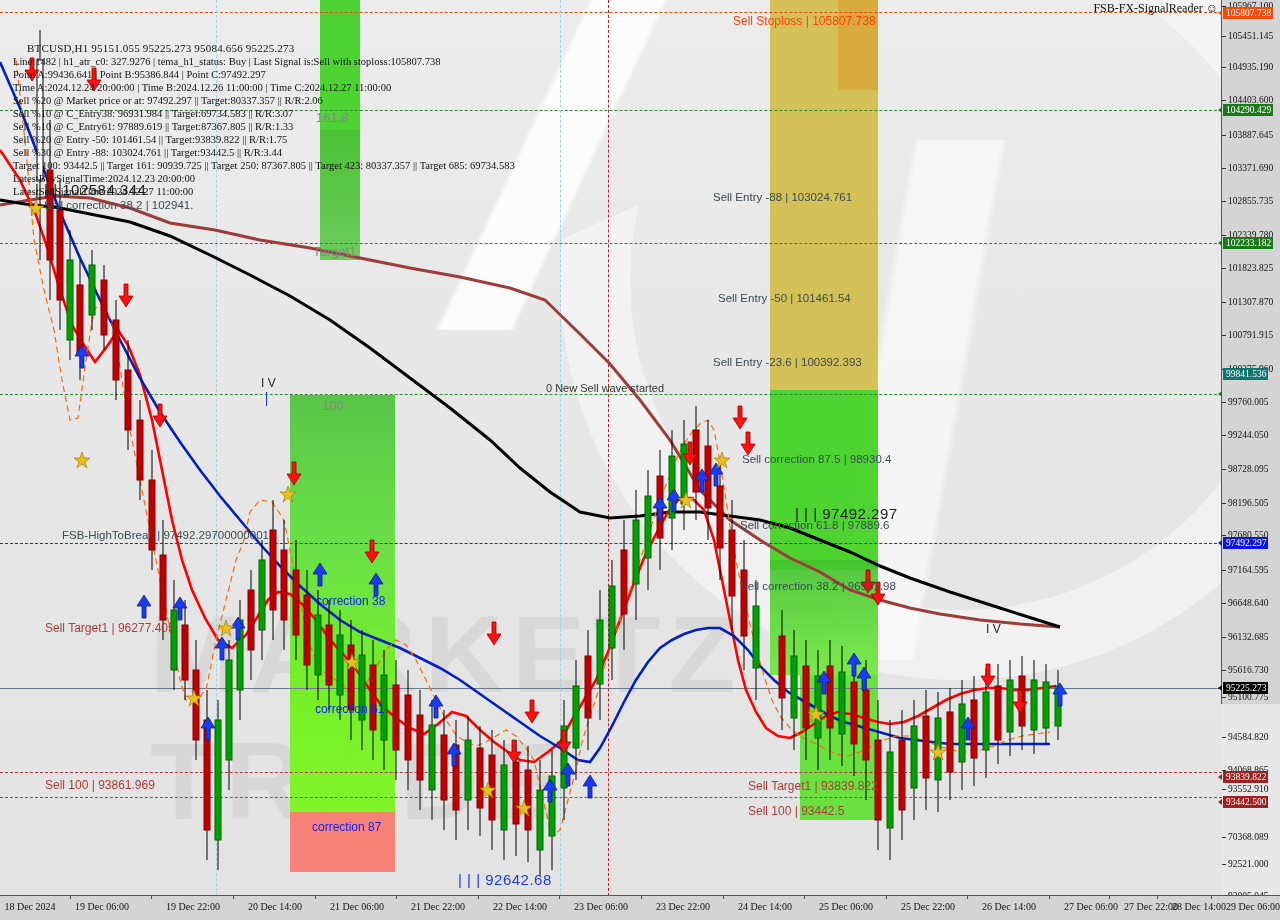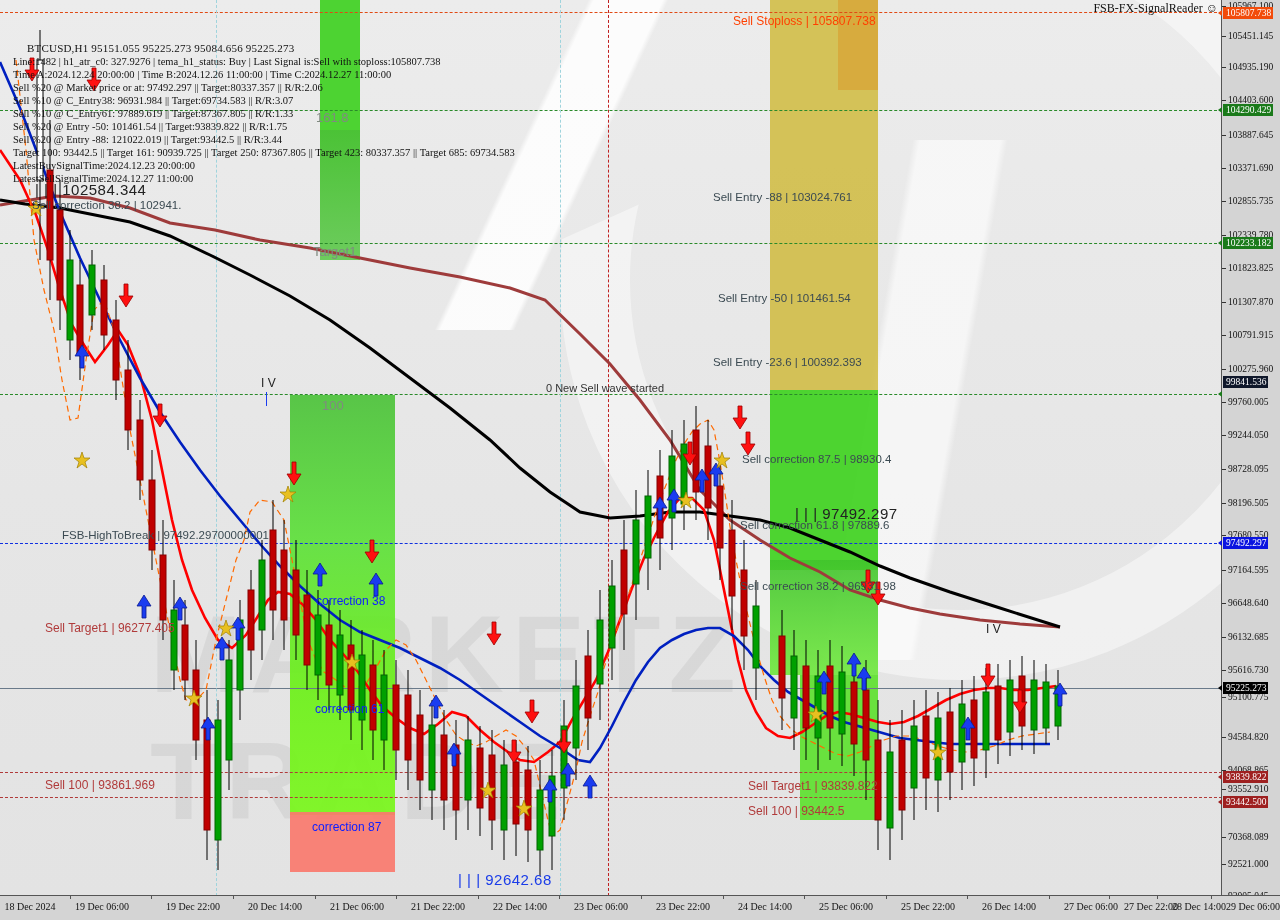--- a/index.html
+++ b/index.html
@@ -17,21 +17,21 @@
   .wm2{left:620px;top:140px;width:640px;height:520px;
       background:linear-gradient(100deg,rgba(255,255,255,0) 40%,rgba(255,255,255,.6) 41%,rgba(255,255,255,.6) 52%,rgba(255,255,255,0) 53%);}
   .wmtext{position:absolute;left:150px;top:590px;width:1000px;
       font-family:"Liberation Sans",sans-serif;font-weight:bold;font-size:110px;
       letter-spacing:8px;color:rgba(0,0,0,.055);user-select:none;}
   .wmarc{position:absolute;left:560px;top:-120px;width:660px;height:660px;
       border:70px solid rgba(255,255,255,.45);border-radius:50%;
       clip-path:polygon(0 45%,100% 0,100% 100%,0 100%);}
 
   
-  #yaxis{position:absolute;right:0;top:0;width:58px;height:896px;background:#d4d4d4;
+  #yaxis{position:absolute;right:0;top:0;width:58px;height:704px;background:#d4d4d4;
          border-left:1px solid #555;font-family:"Liberation Serif",serif;font-size:9.5px;color:#111;}
   .ytick{position:absolute;left:0;width:58px;height:12px;line-height:12px;}
   .ytick i{position:absolute;left:0;top:6px;width:4px;height:1px;background:#333;}
   .ytick span{position:absolute;left:6px;top:0;}
   .ylab{position:absolute;left:1px;height:12px;line-height:12px;padding:0 2px 0 3px;
         font-size:9.5px;white-space:nowrap;color:#fff;}
 
   
   #xaxis{position:absolute;left:0;bottom:0;width:1280px;height:24px;background:#d4d4d4;
          border-top:1px solid #555;font-family:"Liberation Serif",serif;font-size:10px;color:#111;}
@@ -398,46 +398,47 @@
     <div class="ann ann-slate" style="left:713px;top:191px;">Sell Entry -88 | 103024.761</div>
     <div class="ann ann-slate" style="left:718px;top:292px;">Sell Entry -50 | 101461.54</div>
     <div class="ann ann-slate" style="left:713px;top:356px;">Sell Entry -23.6 | 100392.393</div>
     <div class="ann ann-dark" style="left:546px;top:382px;">0 New Sell wave started</div>
     <div class="ann ann-slate" style="left:742px;top:453px;">Sell correction 87.5 | 98930.4</div>
     <div class="ann ann-slate" style="left:740px;top:519px;">Sell correction 61.8 | 97889.6</div>
     <div class="ann ann-slate" style="left:740px;top:580px;">Sell correction 38.2 | 96931.98</div>
     <div class="ann ann-big" style="left:795px;top:505px;">| | | 97492.297</div>
     <div class="ann ann-big" style="left:35px;top:181px;">| | | 102584.344</div>
     <div class="ann ann-bigblue" style="left:458px;top:871px;">| | | 92642.68</div>
-    <div class="ann ann-slate" style="left:32px;top:199px;">Sell correction 38.2 | 102941.</div>
+    <div class="ann ann-slate" style="left:44px;top:199px;">Sell correction 38.2 | 102941.</div>
     <div class="ann ann-slate" style="left:62px;top:529px;">FSB-HighToBreak | 97492.29700000001</div>
     <div class="ann ann-dkred" style="left:45px;top:621px;">Sell Target1 | 96277.405</div>
     <div class="ann ann-dkred" style="left:45px;top:778px;">Sell 100 | 93861.969</div>
     <div class="ann ann-dkred" style="left:748px;top:779px;">Sell Target1 | 93839.822</div>
     <div class="ann ann-dkred" style="left:748px;top:804px;">Sell 100 | 93442.5</div>
     <div class="ann ann-grey" style="left:316px;top:110px;">161.8</div>
     <div class="ann ann-grey" style="left:313px;top:244px;">Target1</div>
     <div class="ann ann-grey" style="left:322px;top:398px;">100</div>
     <div class="ann ann-blue" style="left:316px;top:594px;">correction 38</div>
     <div class="ann ann-blue" style="left:315px;top:702px;">correction 61</div>
     <div class="ann ann-blue" style="left:312px;top:820px;">correction 87</div>
     <div class="ann" style="left:261px;top:376px;font-size:12px;color:#222;">I V</div>
     <div class="ann" style="left:986px;top:622px;font-size:12px;color:#222;">I V</div>
 
     <div style="position:absolute;left:266px;top:392px;width:1px;height:14px;background:#1a3cf0;"></div>
 
     <div id="hdr">
       <div class="sym">BTCUSD,H1  95151.055 95225.273 95084.656 95225.273</div>
       <div class="row">Line:1482 | h1_atr_c0: 327.9276 | tema_h1_status: Buy | Last Signal is:Sell with stoploss:105807.738</div>
+      <div class="row">Point A:99436.641 | Point B:95386.844 | Point C:97492.297</div>
       <div class="row">Time A:2024.12.24 20:00:00 | Time B:2024.12.26 11:00:00 | Time C:2024.12.27 11:00:00</div>
       <div class="row">Sell %20 @ Market price or at: 97492.297 || Target:80337.357 || R/R:2.06</div>
       <div class="row">Sell %10 @ C_Entry38: 96931.984 || Target:69734.583 || R/R:3.07</div>
       <div class="row">Sell %10 @ C_Entry61: 97889.619 || Target:87367.805 || R/R:1.33</div>
       <div class="row">Sell %20 @ Entry -50: 101461.54 || Target:93839.822 || R/R:1.75</div>
-      <div class="row">Sell %20 @ Entry -88: 121022.019 || Target:93442.5 || R/R:3.44</div>
+      <div class="row">Sell %30 @ Entry -88: 103024.761 || Target:93442.5 || R/R:3.44</div>
       <div class="row">Target 100: 93442.5 || Target 161: 90939.725 || Target 250: 87367.805 || Target 423: 80337.357 || Target 685: 69734.583</div>
       <div class="row">LatestBuySignalTime:2024.12.23 20:00:00</div>
       <div class="row">LatestSellSignalTime:2024.12.27 11:00:00</div>
     </div>
   </div>
 
   <div class="corner">FSB-FX-SignalReader ☺</div>
 
   <div id="yaxis">
       <div class="ytick" style="top: 0px;">
@@ -551,21 +552,21 @@
       <div class="ytick" style="top: 890px;">
         <i></i>
         <span>92005.045</span>
       </div>
       <div class="ylab" style="top: 7px; background: rgb(242, 75, 10); color: rgb(255, 255, 255);">105807.738</div>
       <div style="position: absolute; left: -4px; top: 10px; width: 0px; height: 0px; border-top: 3px solid transparent; border-bottom: 3px solid transparent; border-right: 4px solid rgb(242, 75, 10);"></div>
       <div class="ylab" style="top: 104px; background: rgb(26, 122, 26); color: rgb(255, 255, 255);">104290.429</div>
       <div style="position: absolute; left: -4px; top: 107px; width: 0px; height: 0px; border-top: 3px solid transparent; border-bottom: 3px solid transparent; border-right: 4px solid rgb(26, 122, 26);"></div>
       <div class="ylab" style="top: 237px; background: rgb(26, 122, 26); color: rgb(255, 255, 255);">102233.182</div>
       <div style="position: absolute; left: -4px; top: 240px; width: 0px; height: 0px; border-top: 3px solid transparent; border-bottom: 3px solid transparent; border-right: 4px solid rgb(26, 122, 26);"></div>
-      <div class="ylab" style="top: 376px; background: #0f172a; color: rgb(255, 255, 255);">99841.536</div>
+      <div class="ylab" style="top: 368px; background: #0f766e; color: rgb(255, 255, 255);">99841.536</div>
       <div style="position: absolute; left: -4px; top: 391px; width: 0px; height: 0px; border-top: 3px solid transparent; border-bottom: 3px solid transparent; border-right: 4px solid rgb(26, 122, 26);"></div>
       <div class="ylab" style="top: 537px; background: rgb(10, 20, 224); color: rgb(255, 255, 255);">97492.297</div>
       <div style="position: absolute; left: -4px; top: 540px; width: 0px; height: 0px; border-top: 3px solid transparent; border-bottom: 3px solid transparent; border-right: 4px solid rgb(10, 20, 224);"></div>
       <div class="ylab" style="top: 682px; background: rgb(0, 0, 0); color: rgb(255, 255, 255);">95225.273</div>
       <div style="position: absolute; left: -4px; top: 685px; width: 0px; height: 0px; border-top: 3px solid transparent; border-bottom: 3px solid transparent; border-right: 4px solid rgb(0, 0, 0);"></div>
       <div class="ylab" style="top: 771px; background: rgb(158, 32, 32); color: rgb(255, 255, 255);">93839.822</div>
       <div style="position: absolute; left: -4px; top: 774px; width: 0px; height: 0px; border-top: 3px solid transparent; border-bottom: 3px solid transparent; border-right: 4px solid rgb(158, 32, 32);"></div>
       <div class="ylab" style="top: 796px; background: rgb(158, 32, 32); color: rgb(255, 255, 255);">93442.500</div>
       <div style="position: absolute; left: -4px; top: 799px; width: 0px; height: 0px; border-top: 3px solid transparent; border-bottom: 3px solid transparent; border-right: 4px solid rgb(158, 32, 32);"></div>
     </div>

